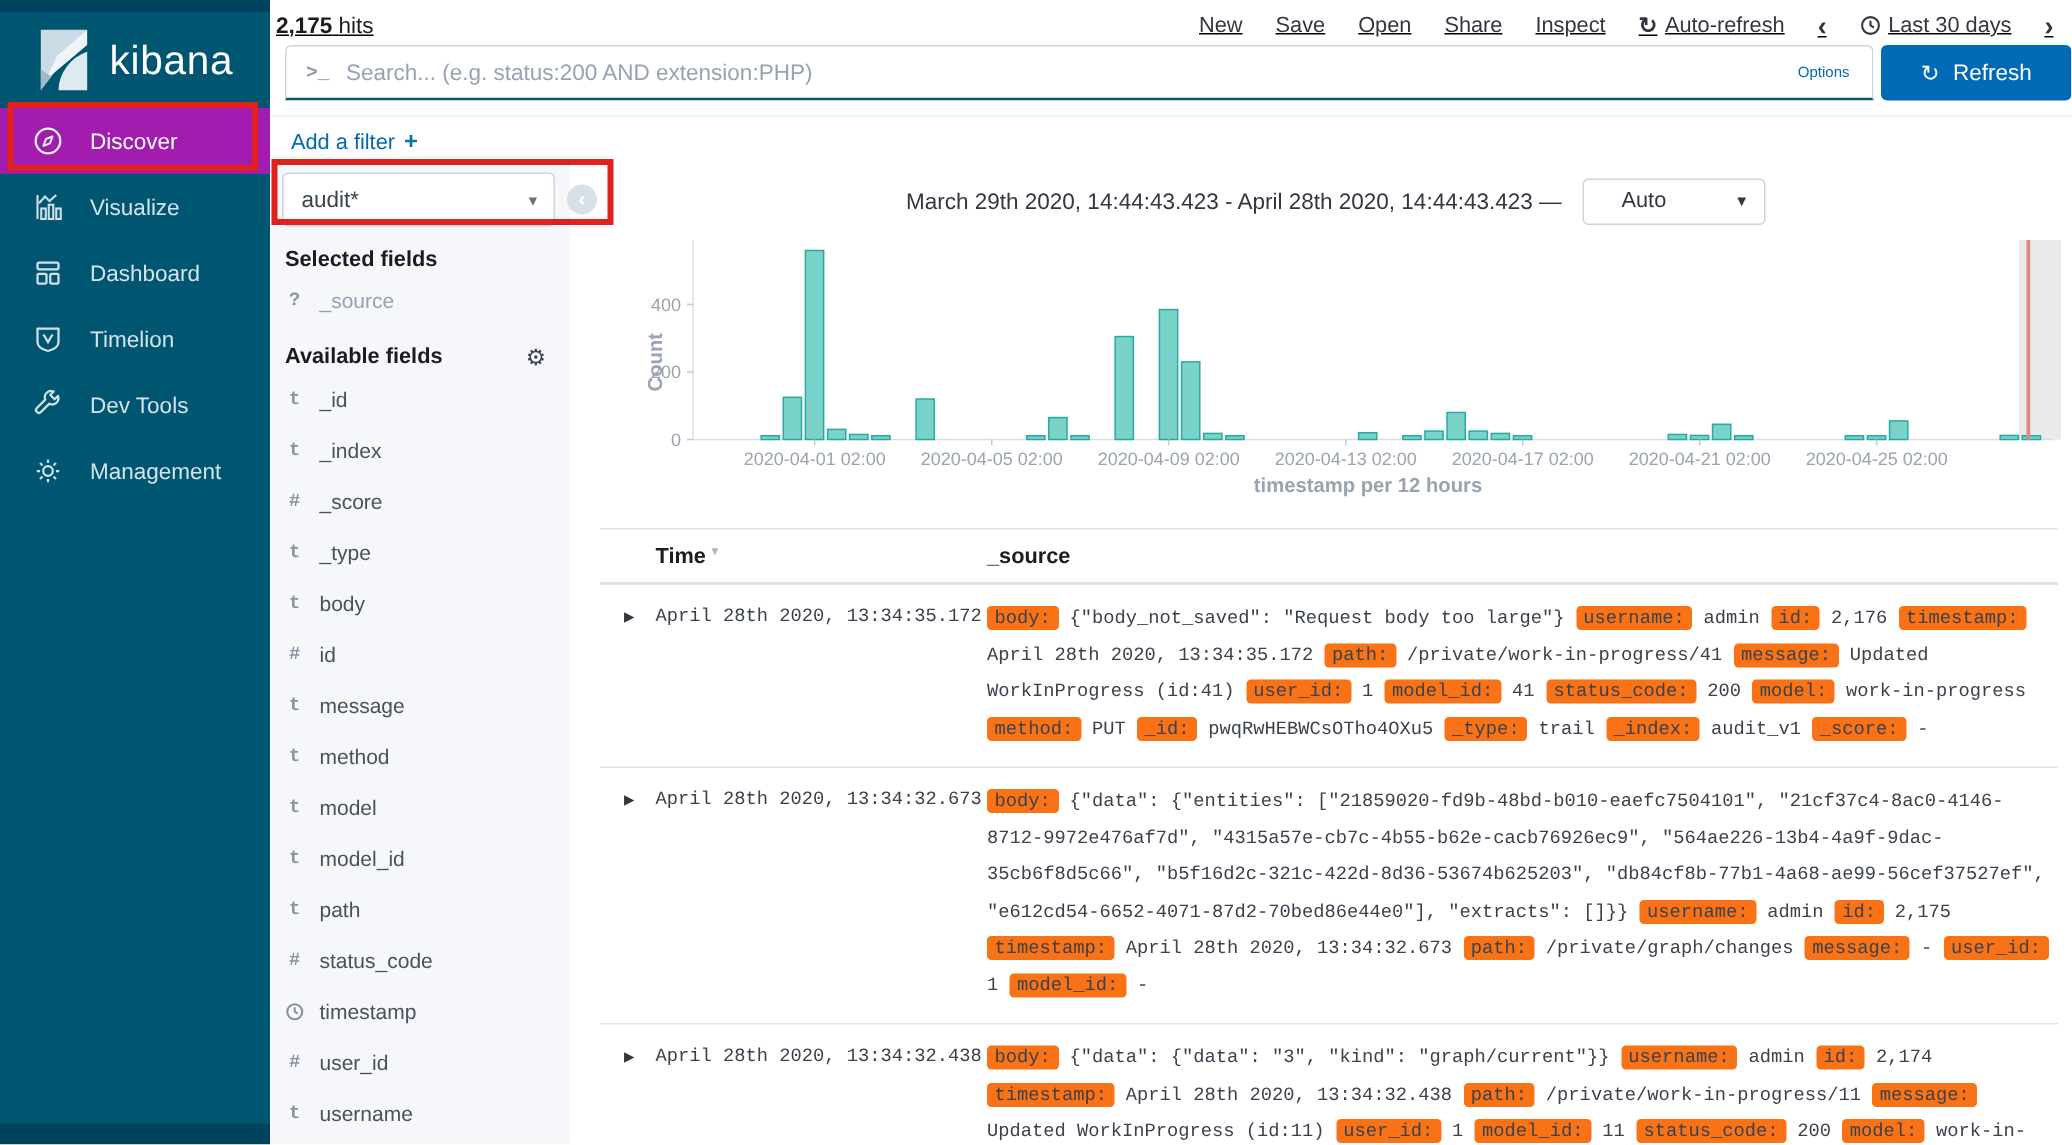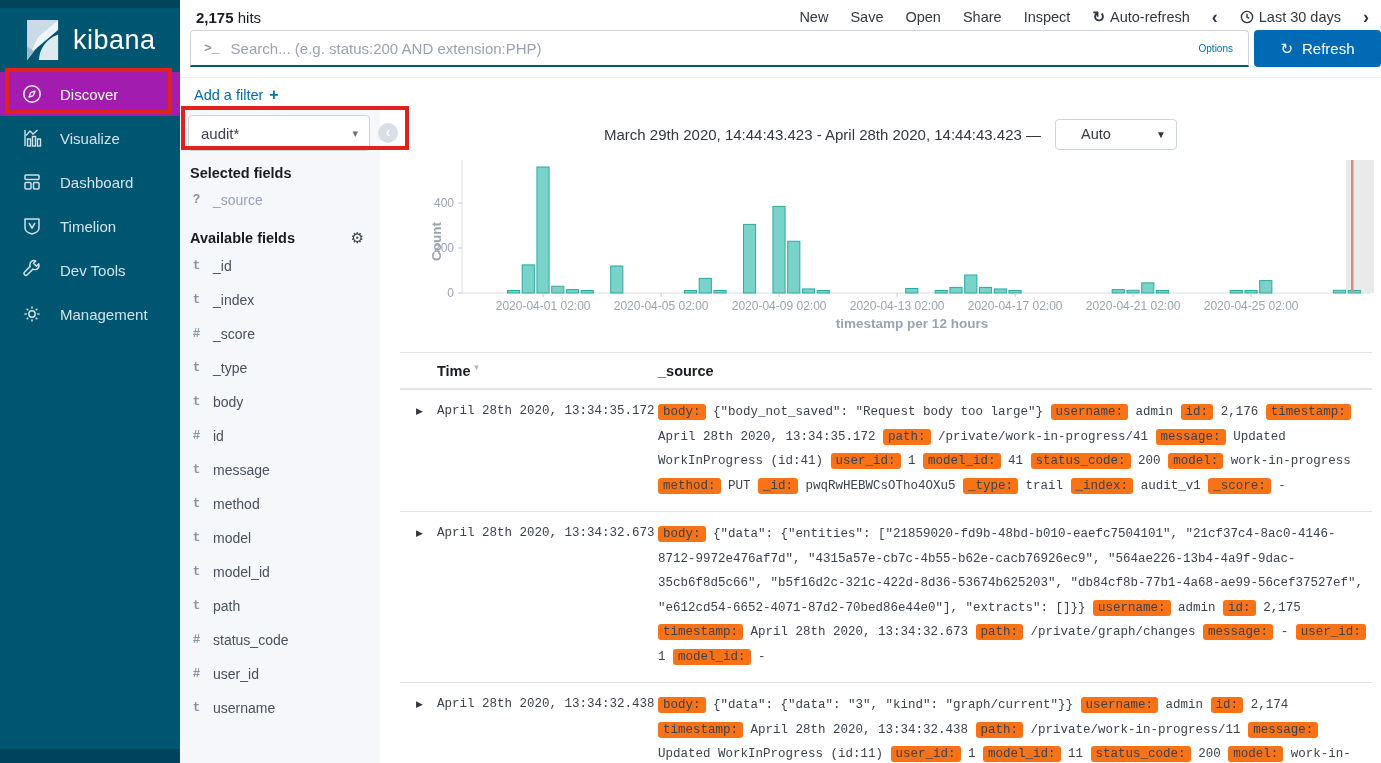--- a/index.html
+++ b/index.html
@@ -13,21 +13,21 @@
   .brand { position:absolute; top:10px; left:0; right:0; height:60px; display:flex; align-items:center; padding-left:27px; gap:13px; cursor:pointer; }
   .brand-text { color:#fff; font-size:27px; letter-spacing:.5px; }
   .nav { position:absolute; top:72px; left:0; right:0; }
   .nav-item { height:44px; display:flex; align-items:center; padding-left:21px; gap:17px; cursor:pointer; color:#cfe0e8; }
   .nav-item.active { background:#a21caf; color:#f2f8fa; }
   .nav-icon { width:22px; height:22px; flex:0 0 22px; }
   .nav-label { font-size:15px; color:#d3e3ea; }
   .nav-item.active .nav-label { color:#fff; }
 
   
-  .header-bar { position:absolute; left:180px; top:0; width:1201px; height:28px; display:flex; align-items:center; justify-content:space-between; padding:6px 12px 0 16px; }
+  .header-bar { position:absolute; left:180px; top:0; width:1201px; height:28px; display:flex; align-items:center; justify-content:space-between; padding:6px 12px 0 4px;text-decoration:underline; }
   .hits { font-size:15px; color:#1a1c21; }
   .hits b { font-weight:bold; }
   .top-menu { display:flex; align-items:center; gap:22px; font-size:14.5px; color:#343741; }
   #menu-links { display:contents; }
   .menu-item { cursor:pointer; display:flex; align-items:center; gap:5px; }
   .ar-icon { font-weight:bold; font-size:15px; }
   .chev { font-size:18px; font-weight:bold; cursor:pointer; line-height:1; }
 
   
   .search-box { position:absolute; left:190px; top:30px; width:1059px; height:37px; background:#fff; border:1px solid #ccd3de; border-bottom:2px solid #005a7e; border-radius:4px 4px 0 0; display:flex; align-items:center; }
@@ -251,20 +251,27 @@
           <span class="field-type">t</span>
           <span class="field-name">model_id</span>
         </div>
         <div class="field-item">
           <span class="field-type">t</span>
           <span class="field-name">path</span>
         </div>
         <div class="field-item">
           <span class="field-type">#</span>
           <span class="field-name">status_code</span>
+        </div>
+        <div class="field-item">
+          <svg width="13" height="13" viewBox="0 0 14 14" class="field-type-svg">
+            <circle cx="7" cy="7" r="5.4" fill="none" stroke="#8694a3" stroke-width="1.5"></circle>
+            <path d="M7 3.8V7l2.2 1.3" fill="none" stroke="#8694a3" stroke-width="1.5"></path>
+          </svg>
+          <span class="field-name">timestamp</span>
         </div>
         <div class="field-item">
           <span class="field-type">#</span>
           <span class="field-name">user_id</span>
         </div>
         <div class="field-item">
           <span class="field-type">t</span>
           <span class="field-name">username</span>
         </div>
       </div>

